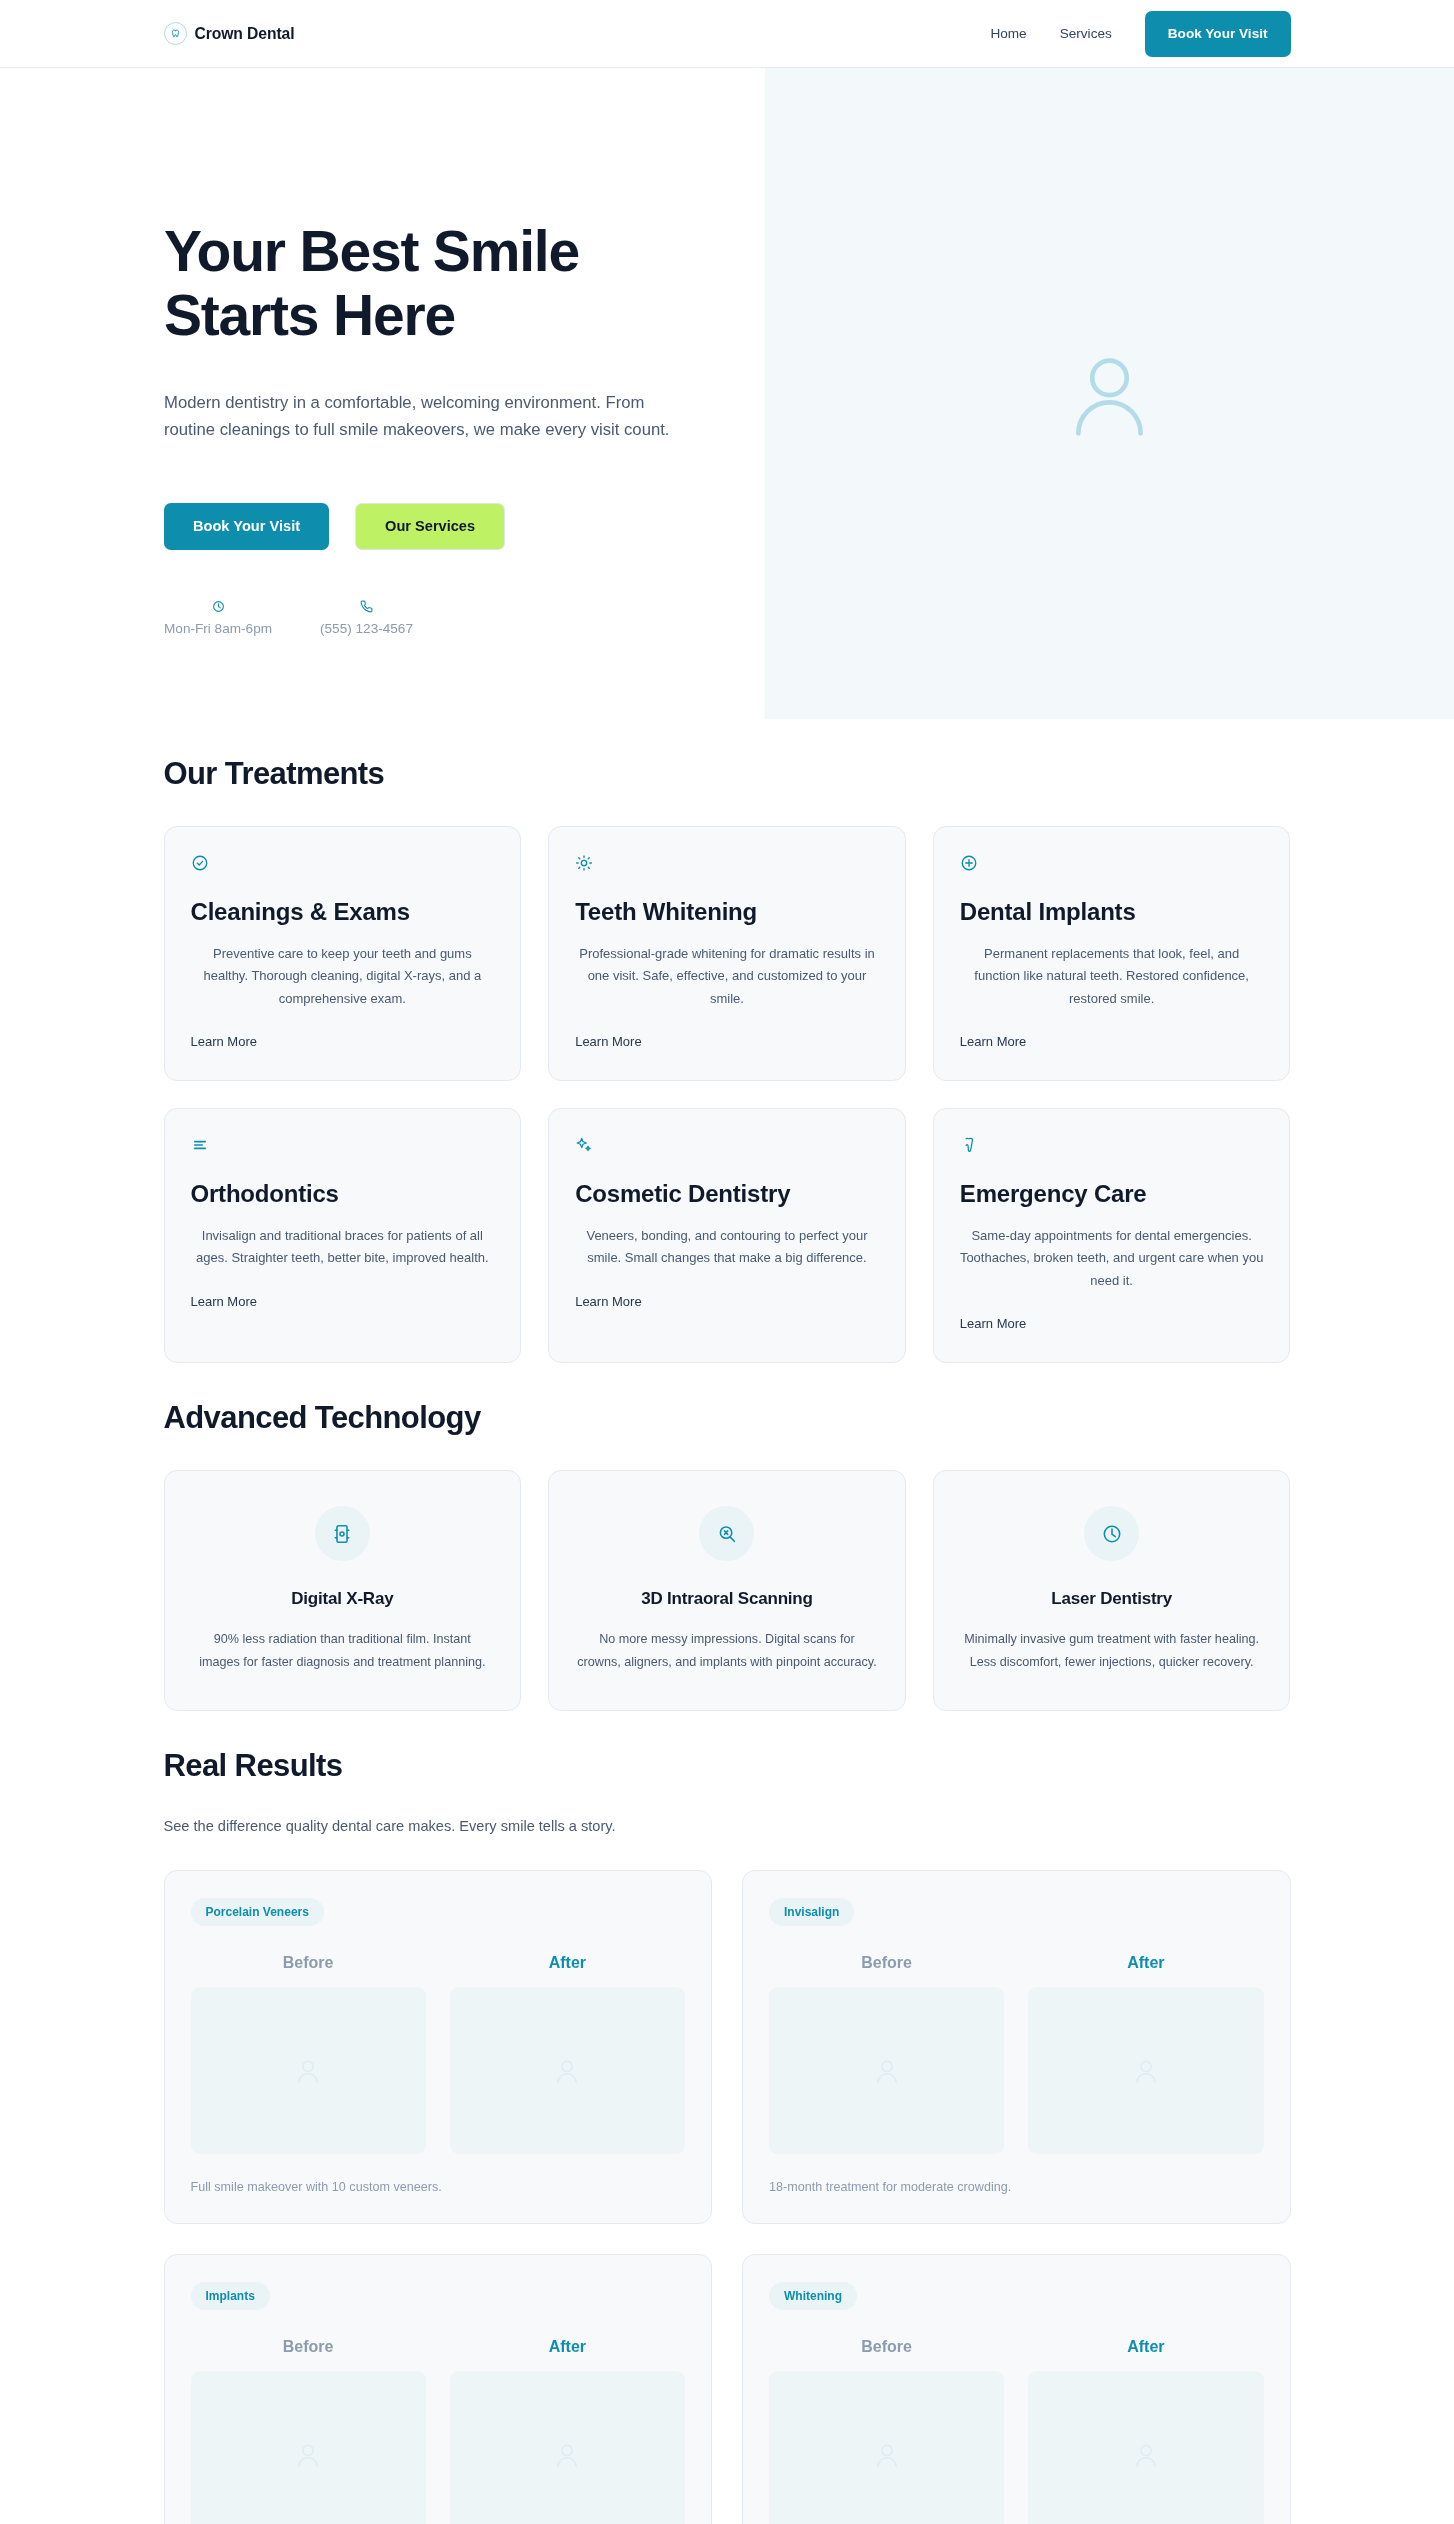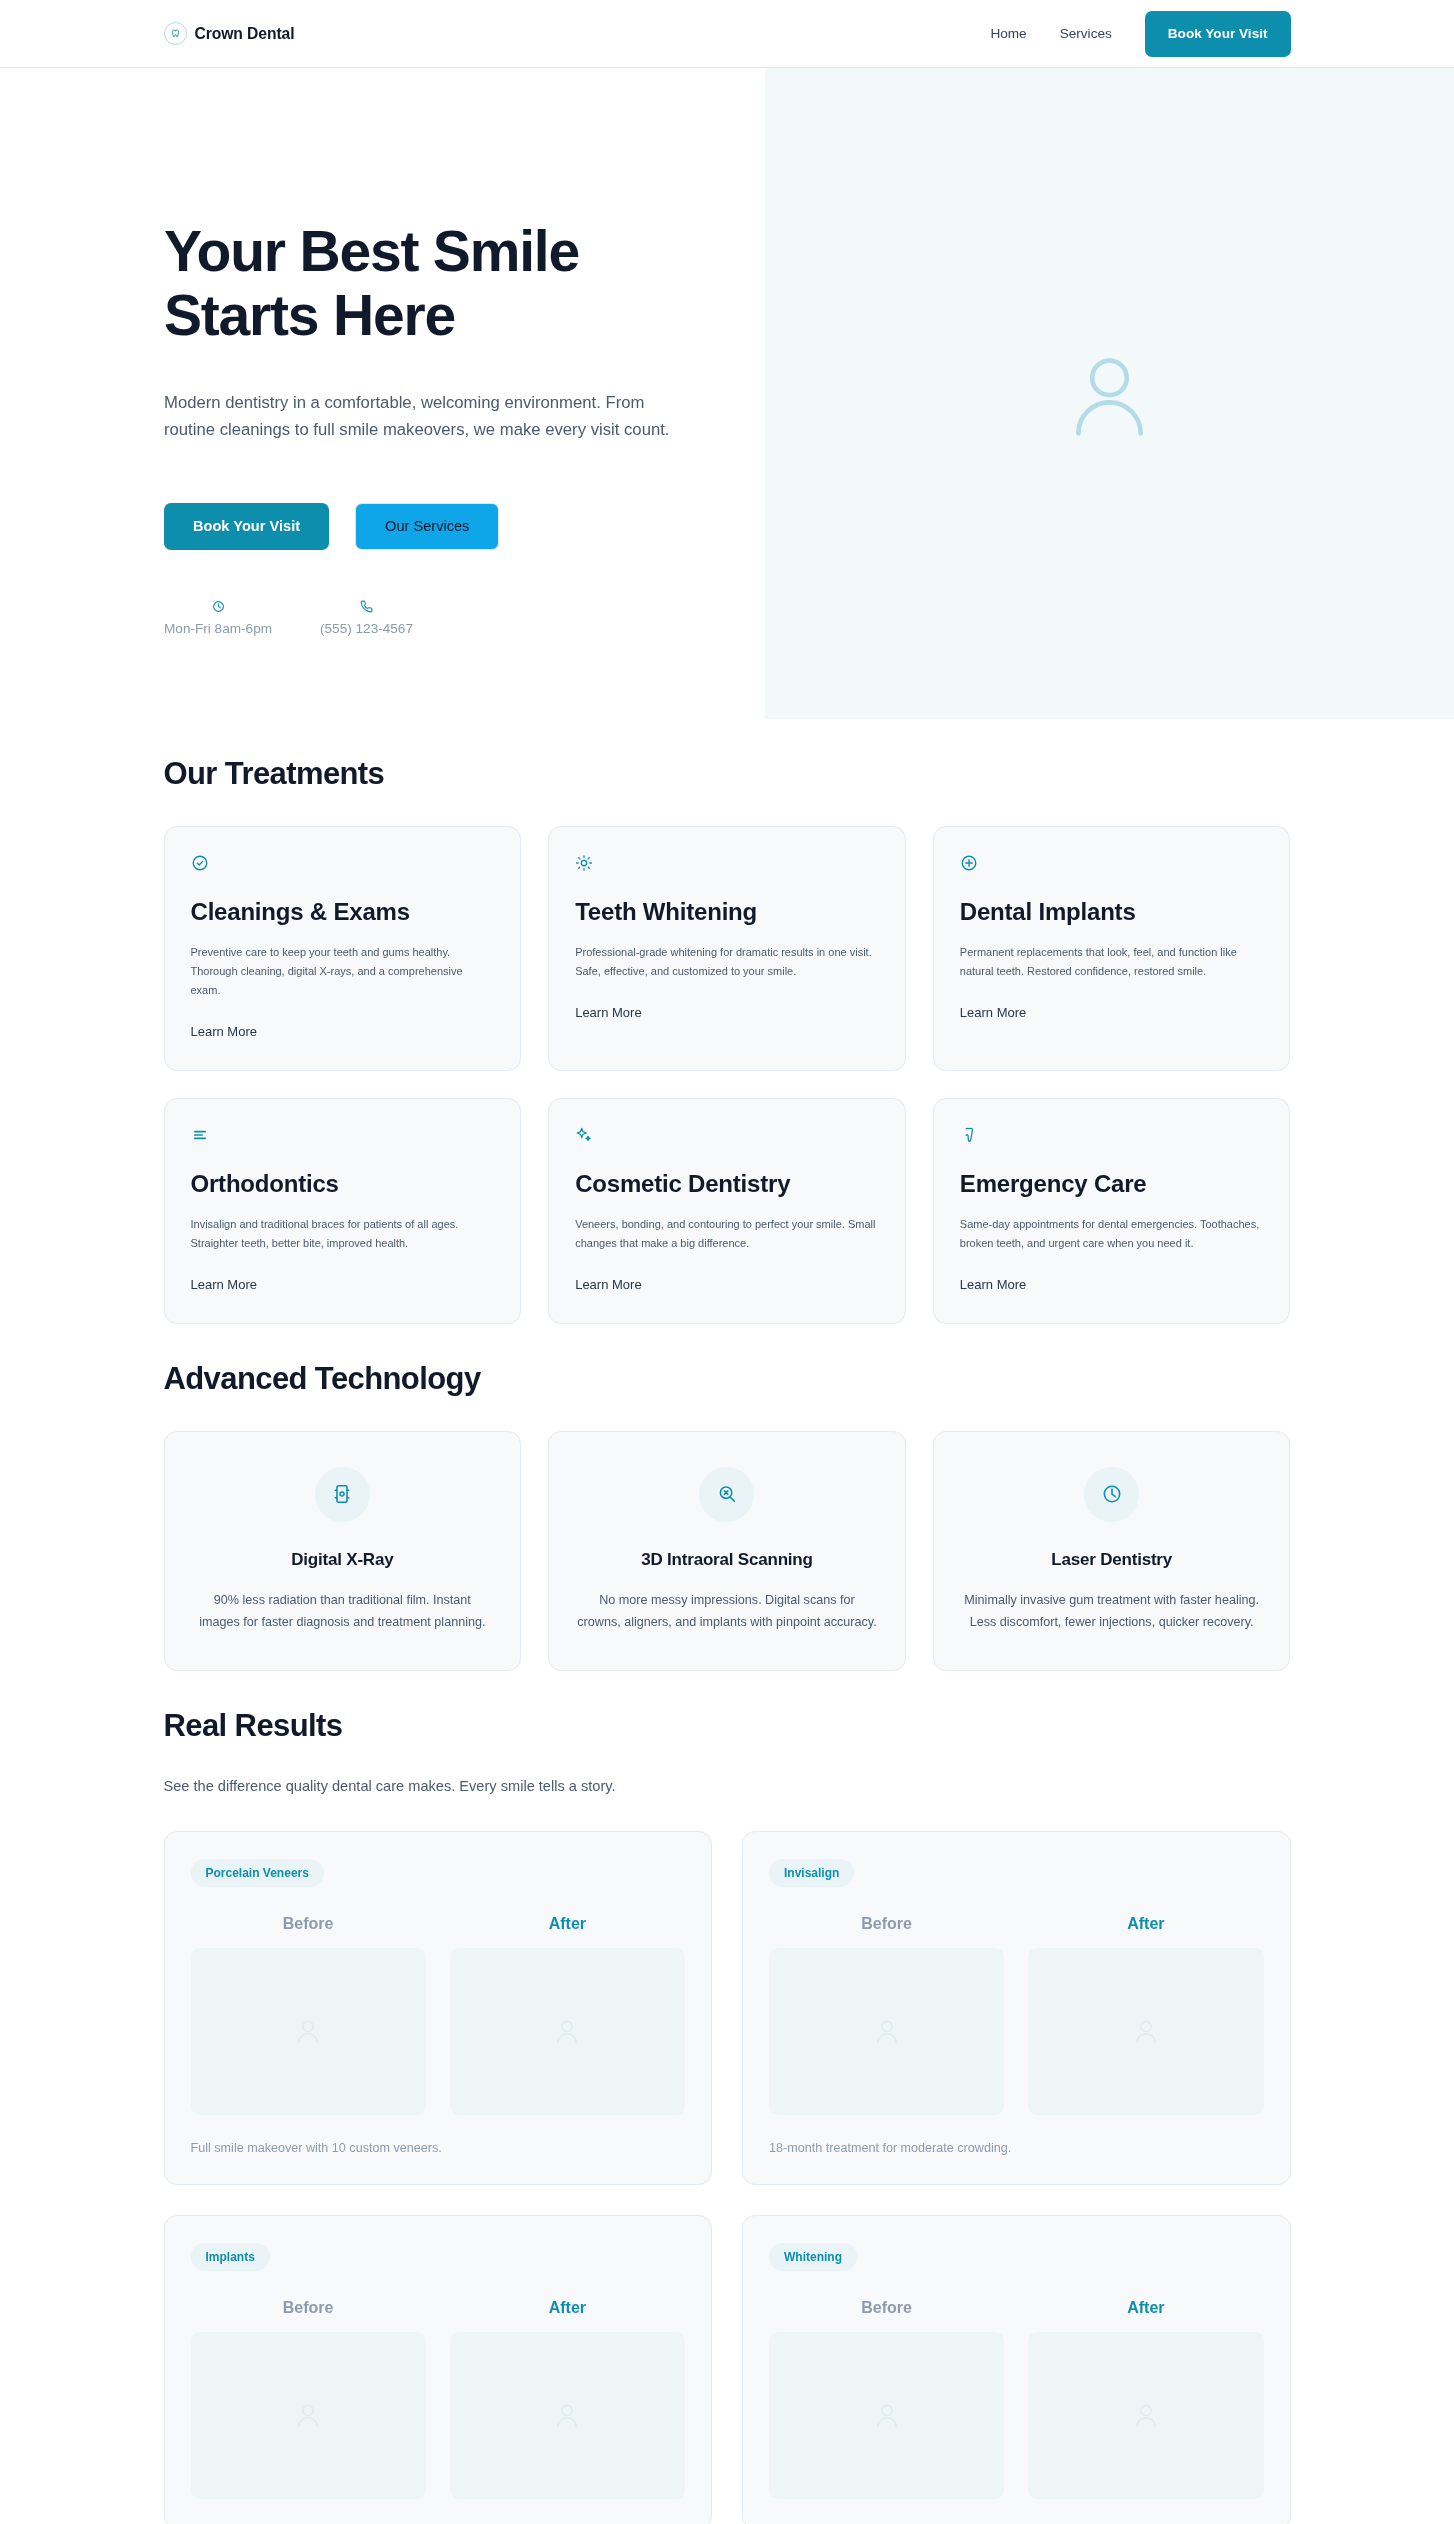--- a/index.html
+++ b/index.html
@@ -49,21 +49,21 @@
   .hero{display:flex;align-items:flex-start;padding-top:0;}
   .hero-left{width:601px;padding:151px 0 0 0;}
   h1.hero-title{
     font-size:57px;line-height:1.13;font-weight:700;letter-spacing:-1.2px;color:var(--ink);
   }
   .hero-sub{
     margin-top:41px;font-size:16.7px;line-height:1.62;color:var(--slate);max-width:535px;
   }
   .hero-btns{display:flex;gap:26px;margin-top:60px;}
   .hero-btns .btn{height:47px;font-size:14.6px;padding:0 29px;}
-  .btn-ghost{background:#0ea5e9;border:0.5px solid #dfe6ee;color:var(--ink);font-weight:400;}
+  .btn-ghost{background:#bef264;border:0.5px solid #dfe6ee;color:var(--ink);font-weight:700;}
   .hero-meta{display:flex;gap:48px;margin-top:50px;font-size:13.6px;color:var(--muted);}
   .hero-meta span{display:inline-flex;align-items:center;gap:8px;flex-direction:column;}
   .hero-meta svg{flex:none;}
   .hero-art{
     flex:1;margin-left:0;background:#f3f9fb;border-radius:0;
     height:651px;display:flex;align-items:center;justify-content:center;
   }
 
   
   .section{padding-top:0;}
@@ -75,21 +75,21 @@
 
   .grid3{display:grid;grid-template-columns:repeat(3,1fr);gap:27px;margin-top:34px;}
   .grid2{display:grid;grid-template-columns:repeat(2,1fr);gap:30px;margin-top:32px;}
 
   .card{
     background:var(--card);border:0.5px solid var(--card-bd);border-radius:13px;
     padding:27px 26px 31px;
   }
   .card .ico{color:var(--teal);margin-bottom:24px;display:block;}
   .card h3{font-size:24px;font-weight:700;color:var(--ink);letter-spacing:-0.2px;}
-  .card p{font-size:11px;line-height:1.72;color:var(--slate);margin-top:17px;}
+  .card p{font-size:13px;line-height:1.72;color:var(--slate);margin-top:17px;text-align:center;}
   .learn{display:inline-block;margin-top:24px;font-size:13px;color:#27384f;text-decoration:none;}
 
   
   .tcard{
     background:var(--card);border:0.5px solid var(--card-bd);border-radius:13px;
     padding:35px 28px 37px;text-align:center;
   }
   .tbubble{
     width:55px;height:55px;border-radius:50%;background:var(--tint);
     display:flex;align-items:center;justify-content:center;margin:0 auto 28px;color:var(--teal);

